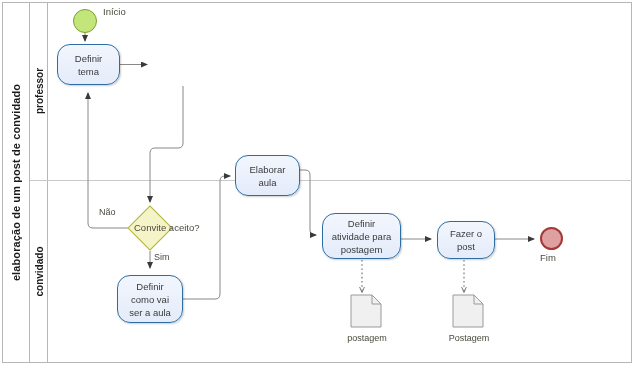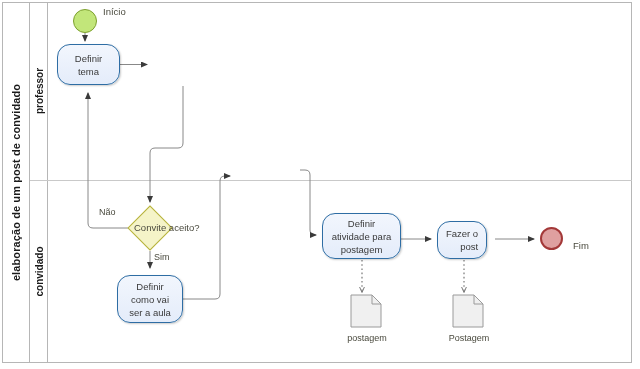--- a/index.html
+++ b/index.html
@@ -188,48 +188,54 @@
     <path class="ln" d="M495,239 L534,239" marker-end="url(#ah)"></path>
 
     <path class="dot" d="M362,260 L362,292" marker-end="url(#ahs)"></path>
     <path class="dot" d="M464,260 L464,292" marker-end="url(#ahs)"></path>
   </svg>
 
   <div class="event start" style="left:73px;top:9px;width:24px;height:24px;"></div>
   <div class="event-label" style="left:103px;top:6px;">Início</div>
 
   <div class="event end" style="left:540px;top:227px;width:23px;height:23px;"></div>
-  <div class="event-label" style="left:540px;top:240px;margin-left:33px;">Fim</div>
+  <div class="event-label" style="left:540px;top:252px;">Fim</div>
 
   <div class="task" style="left:57px;top:44px;width:63px;height:41px;">
     <div>
       <div>Definir</div>
       <div>tema</div>
     </div>
   </div>
 
 
+  <div class="task" style="left:235px;top:155px;width:65px;height:41px;">
+    <div>
+      <div>Elaborar</div>
+      <div>aula</div>
+    </div>
+  </div>
 
   <div class="task" style="left:117px;top:275px;width:66px;height:48px;">
     <div>
       <div>Definir</div>
       <div>como vai</div>
       <div>ser a aula</div>
     </div>
   </div>
 
   <div class="task" style="left:322px;top:213px;width:79px;height:46px;">
     <div>
       <div>Definir</div>
       <div>atividade para</div>
       <div>postagem</div>
     </div>
   </div>
 
-  <div class="task" style="left:437px;top:221px;width:50px;height:38px;text-align:right;">
+  <div class="task" style="left:437px;top:221px;width:58px;height:38px;">
     <div>
       <div>Fazer o</div>
       <div>post</div>
     </div>
   </div>
 
   <div class="gateway" style="left:134px;top:212px;width:32px;height:32px;"></div>
   <div class="gw-label" style="left:134px;top:222px;">Convite aceito?</div>
 
   <div class="flow-label" style="left:99px;top:207px;">Não</div>

